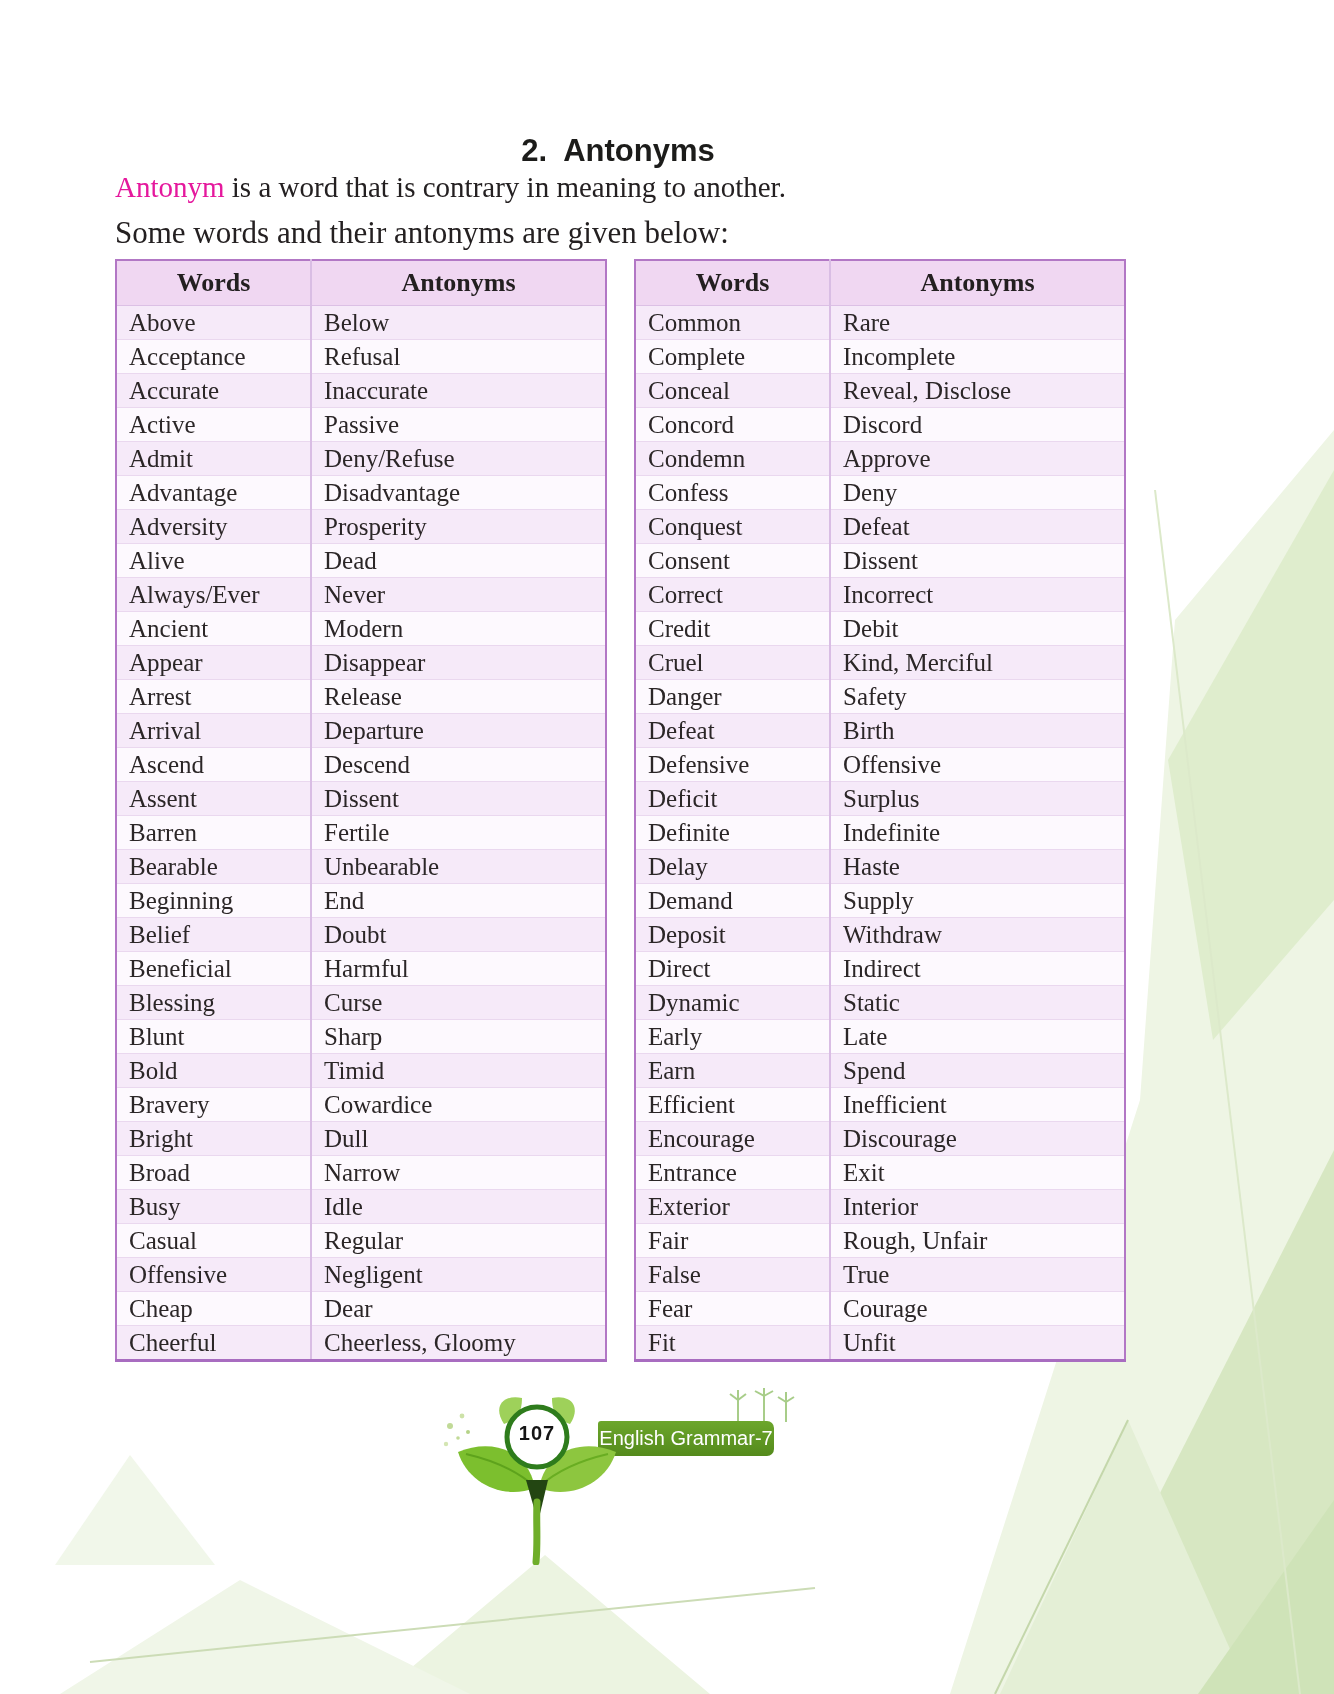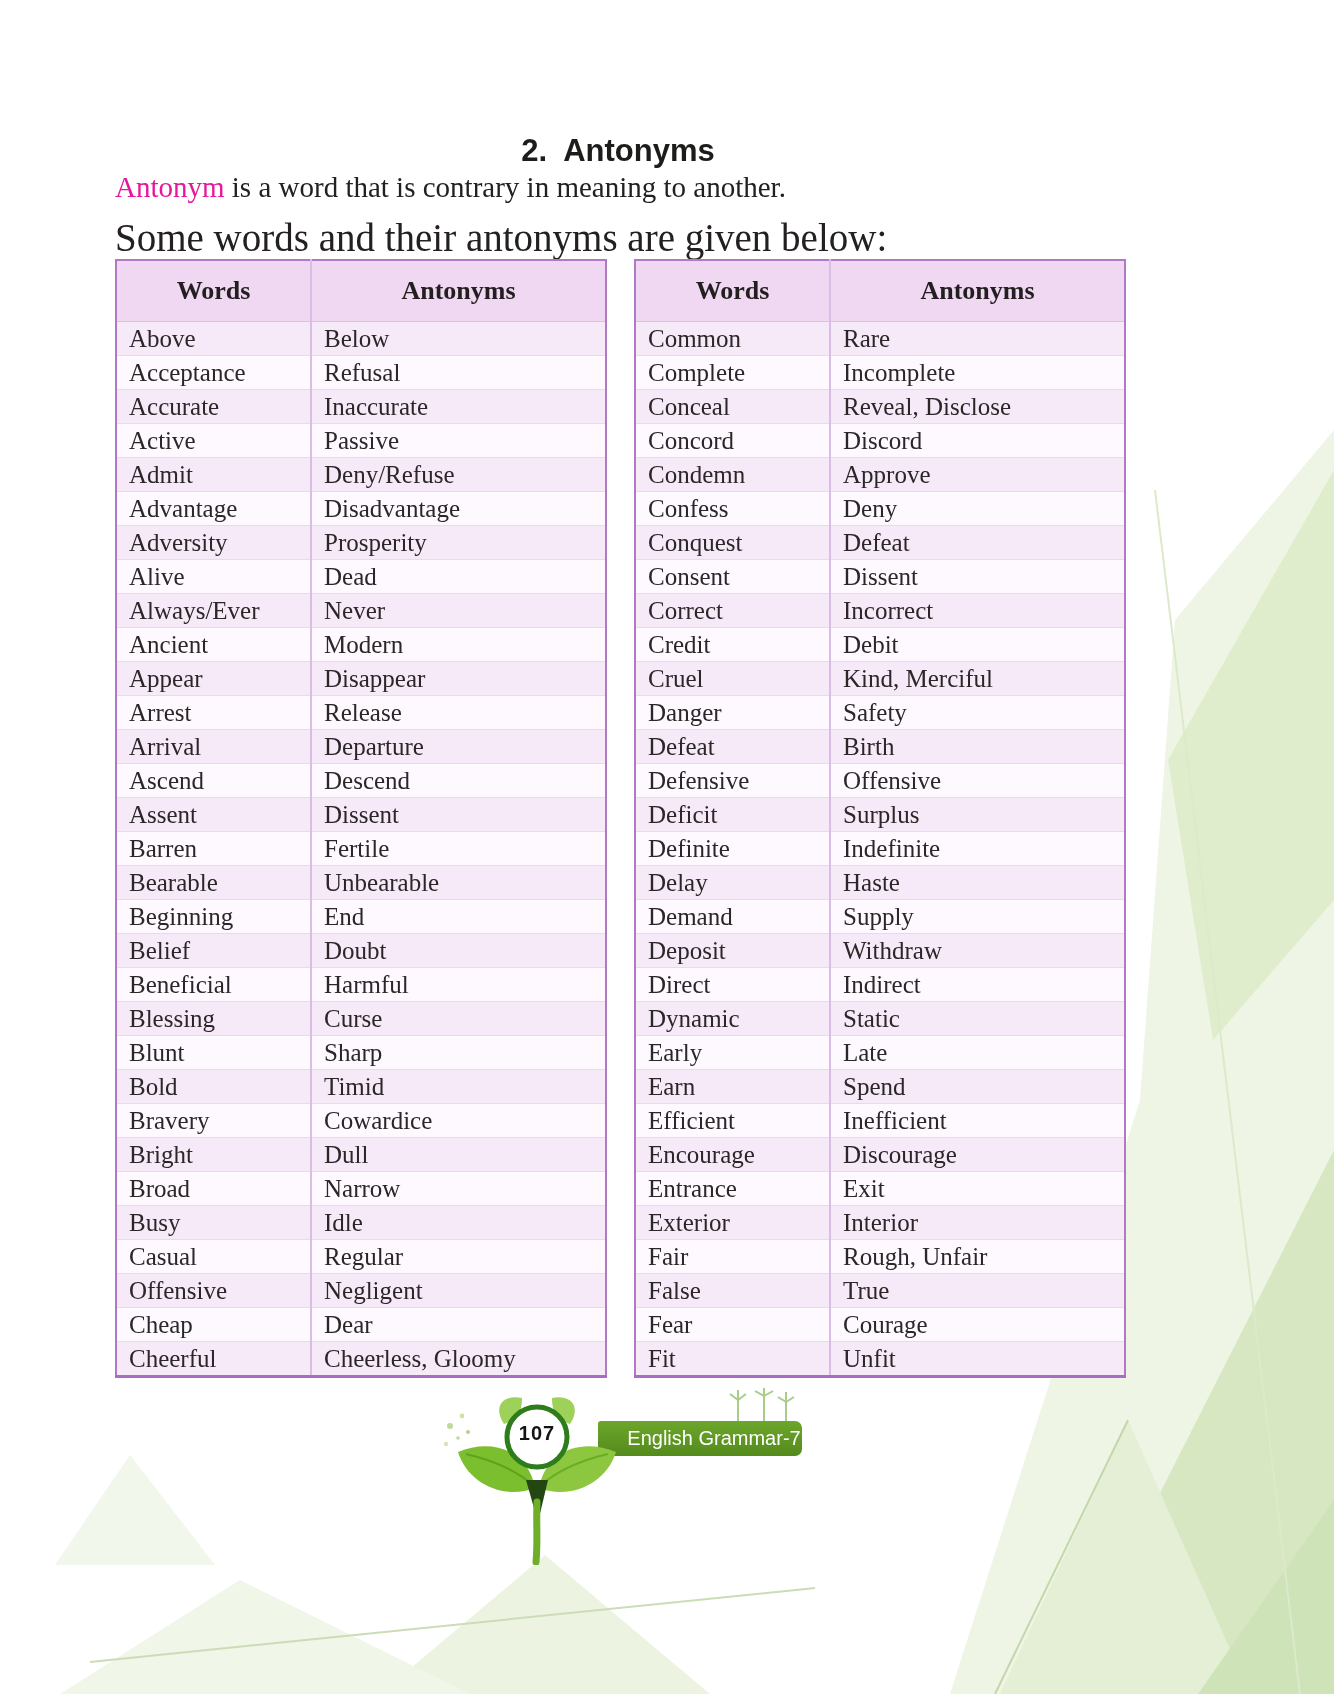--- a/index.html
+++ b/index.html
@@ -7,43 +7,43 @@
         font-family:"Liberation Serif",serif;color:#2b2627;}
   .decor{position:absolute;left:0;top:0;width:1334px;height:1694px;z-index:0;pointer-events:none;}
   .content{position:absolute;left:0;top:0;width:1334px;height:1694px;z-index:1;}
 
   .page-title{position:absolute;top:133px;left:0;width:1236px;text-align:center;
               font-family:"Liberation Sans",sans-serif;font-weight:800;font-size:31px;color:#1c1c1a;}
   .page-title .num{margin-right:16px;}
 
   .intro{position:absolute;top:171px;left:115px;width:1060px;font-size:29px;color:#242021;}
   .intro .hl{color:#e5189d;margin-top:48px;}
-  .subtitle{position:absolute;top:215px;left:115px;width:1060px;font-size:39px;color:#242021;}
+  .subtitle{position:absolute;top:215px;left:115px;width:1060px;font-size:31px;color:#242021;}
 
   .tables{position:absolute;top:259px;left:115px;display:flex;gap:27px;}
   table.tbl{border-collapse:collapse;width:490px;table-layout:fixed;
             border:2px solid #b277c5;border-bottom:3px solid #a86cc0;}
   table.tbl col.c1{width:195px;}
   table.tbl col.c2{width:295px;}
   table.tbl th{height:36px;background:#f0d7f2;border:1px solid #dcc0e5;
-               font-size:26px;font-weight:bold;text-align:center;color:#231f20;padding:12px;}
+               font-size:26px;font-weight:bold;text-align:center;color:#231f20;padding:4px;}
   table.tbl td{height:33px;border-top:1px solid #ead8ef;border-bottom:1px solid #ead8ef;
                font-size:25px;padding:0 0 0 12px;white-space:nowrap;overflow:hidden;color:#2b2627;}
   table.tbl th:first-child,table.tbl td:first-child{border-right:2px solid #d9bde4;}
   table.tbl tbody tr:nth-child(odd) td{background:#f6eaf9;}
   table.tbl tbody tr:nth-child(even) td{background:#fdf9fe;}
 
   .sprout{position:absolute;left:452px;top:1390px;width:170px;height:175px;z-index:3;}
   .page-number{position:absolute;left:505px;top:1422px;width:64px;text-align:center;
                font-family:"Liberation Sans",sans-serif;font-weight:bold;font-size:20px;
                color:#141414;letter-spacing:1px;z-index:4;}
   .banner{position:absolute;left:598px;top:1421px;width:176px;height:35px;z-index:2;
           background:linear-gradient(#6ca62b,#548a1c);border-radius:3px 7px 7px 3px;
           display:flex;align-items:center;justify-content:center;
-          color:#ffffff;font-family:"Liberation Sans",sans-serif;font-size:20px;padding-left:28px;}
+          color:#ffffff;font-family:"Liberation Sans",sans-serif;font-size:20px;}
   .turbines{position:absolute;left:720px;top:1388px;width:80px;height:34px;z-index:1;}
   .speckles{position:absolute;left:438px;top:1406px;width:64px;height:64px;z-index:2;}
 </style>
 </head>
 <body>
 
 <div class="page">
 
   <svg class="decor" viewBox="0 0 1334 1694">
     <polygon points="1334,430 1334,1694 950,1694 1140,1100 1175,620" fill="#eef5e4"></polygon>

